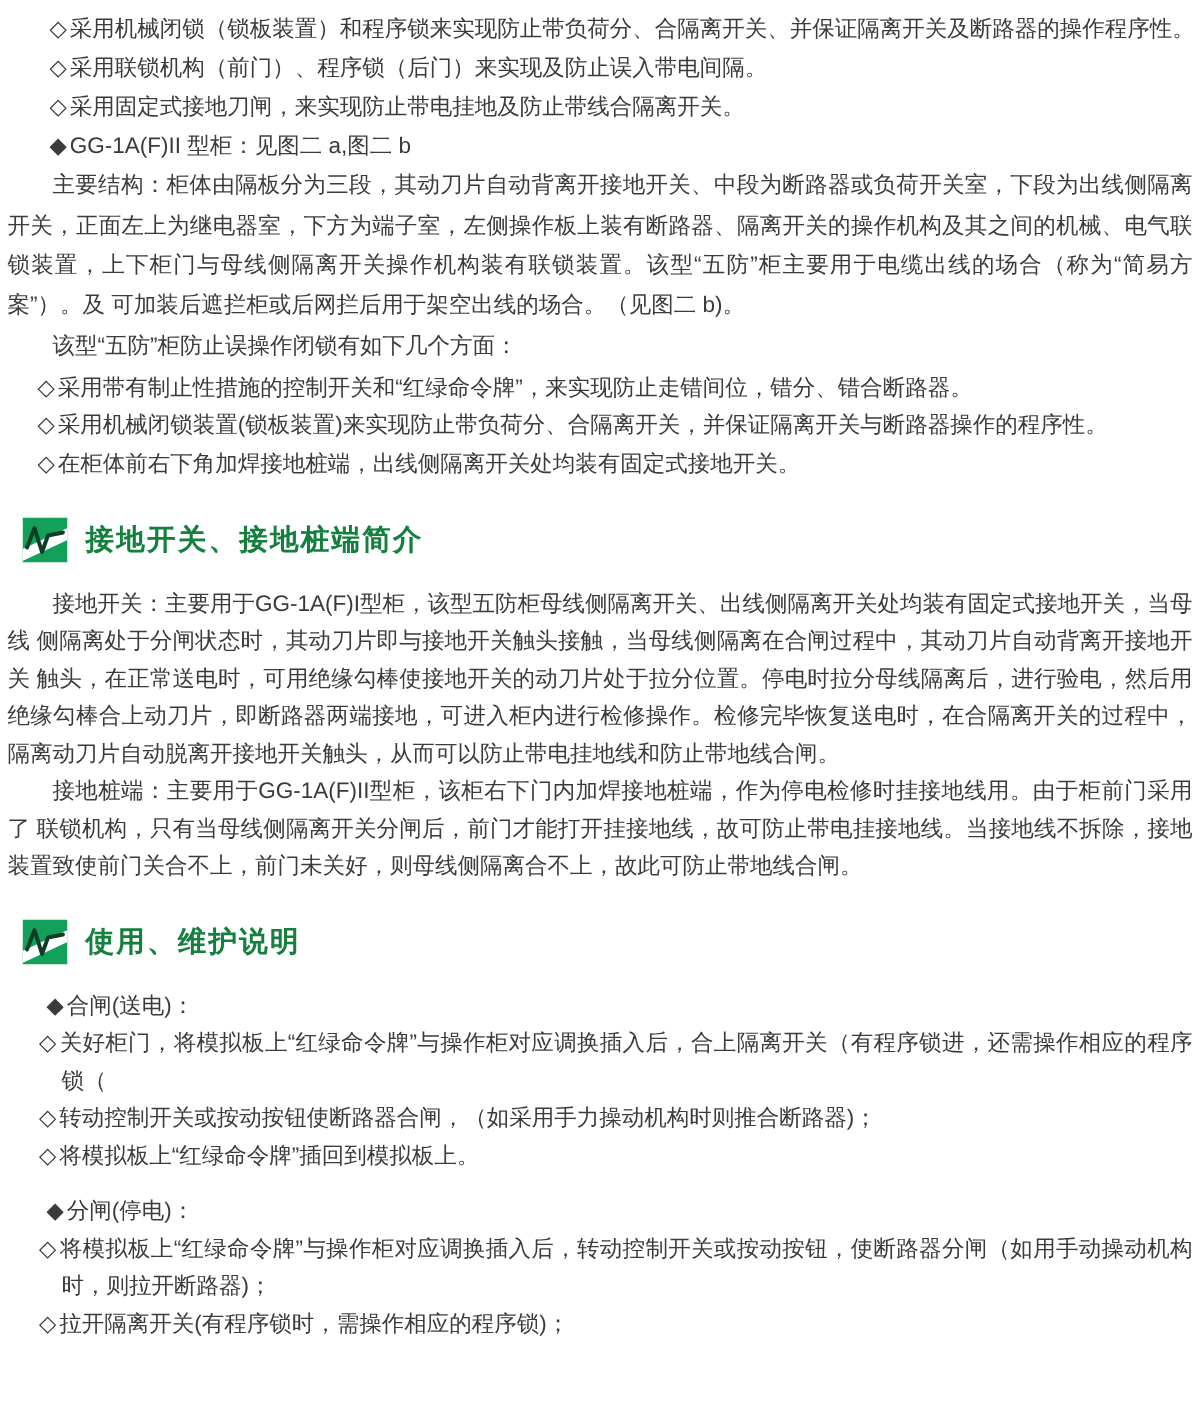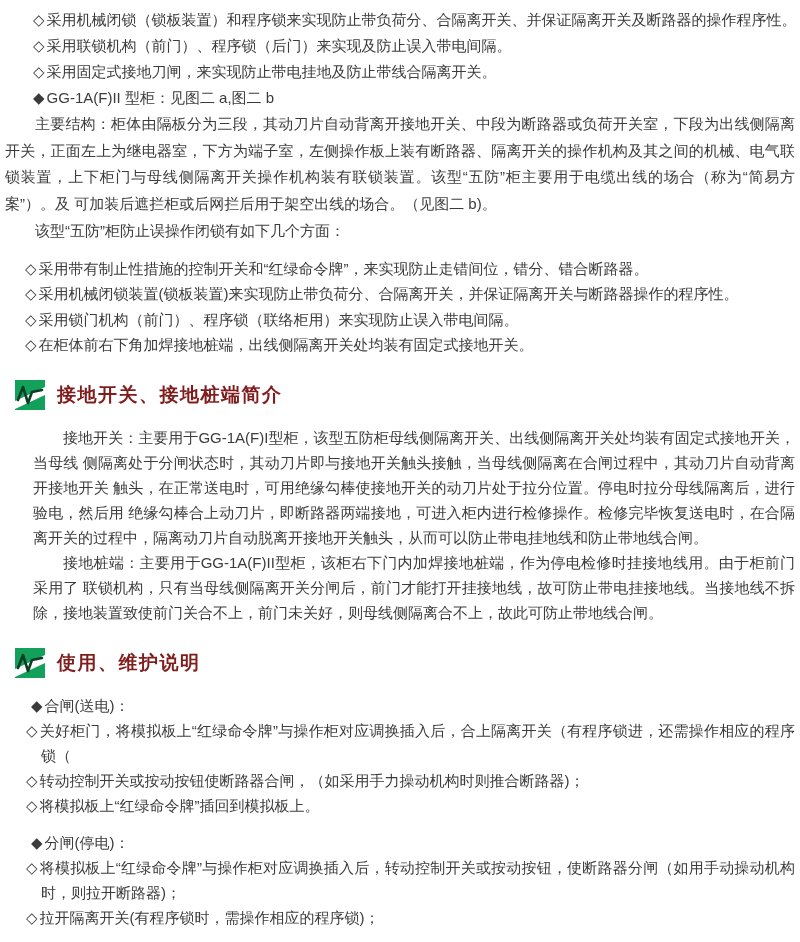--- a/index.html
+++ b/index.html
@@ -31,21 +31,21 @@
     text-align: justify;
     text-indent: 2em;
   }
   .lead-line {
     line-height: 26px;
     text-indent: 2em;
     margin-top: 1px;
   }
 
   
-  .fd-list { margin-top: 12px; }
+  .fd-list { margin-top: 2px; }
   .fd-list .item {
     line-height: 25.3px;
     padding-left: 20px;
     white-space: nowrap;
     overflow: hidden;
   }
 
   
   .section-header {
     display: flex;
@@ -56,25 +56,25 @@
   .section-header .icon-box {
     width: 30px;
     height: 30px;
     flex: 0 0 30px;
     margin-right: 12px;
   }
   .section-header h2 {
     margin: 0;
     font-size: 19px;
     font-weight: bold;
-    color: #7f1d1d;
+    color: #15803d;
     letter-spacing: 1.5px;
   }
 
-  .sec-body { margin-top: 14px; margin-left: 28px; }
+  .sec-body { margin-top: 14px; }
   .sec-body .para { line-height: 25px; }
 
   
   .usage-list { margin-top: 14px; }
   .usage-list .item {
     line-height: 25px;
     padding-left: 36px;
     text-indent: -15px;
     text-align: justify;
   }
@@ -92,21 +92,20 @@
     <div class="item"><span class="marker">◆</span><span>GG-1A(F)II 型柜：见图二 a,图二 b</span></div>
   </div>
 
   <p class="para">主要结构：柜体由隔板分为三段，其动刀片自动背离开接地开关、中段为断路器或负荷开关室，下段为出线侧隔离开关，正面左上为继电器室，下方为端子室，左侧操作板上装有断路器、隔离开关的操作机构及其之间的机械、电气联锁装置，上下柜门与母线侧隔离开关操作机构装有联锁装置。该型“五防”柜主要用于电缆出线的场合（称为“简易方案”）。及 可加装后遮拦柜或后网拦后用于架空出线的场合。（见图二 b)。</p>
 
   <div class="lead-line">该型“五防”柜防止误操作闭锁有如下几个方面：</div>
 
   <div class="fd-list">
     <div class="item"><span class="marker">◇</span><span>采用带有制止性措施的控制开关和“红绿命令牌”，来实现防止走错间位，错分、错合断路器。</span></div>
     <div class="item"><span class="marker">◇</span><span>采用机械闭锁装置(锁板装置)来实现防止带负荷分、合隔离开关，并保证隔离开关与断路器操作的程序性。</span></div>
-    <div class="item"><span class="marker">◇</span><span>采用锁门机构（前门）、程序锁（联络柜用）来实现防止误入带电间隔。</span></div>
     <div class="item"><span class="marker">◇</span><span>在柜体前右下角加焊接地桩端，出线侧隔离开关处均装有固定式接地开关。</span></div>
   </div>
 
   <div class="section-header">
     <span class="icon-box">
       <svg width="30" height="30" viewBox="0 0 30 30" aria-hidden="true">
         <rect x="0" y="0" width="30" height="30" fill="#12a05b"></rect>
         <polygon points="0,21 30,7 30,15 0,29" fill="#ffffff"></polygon>
         <polyline points="3,20 8,7 13,23 17,12 27,10" fill="none" stroke="#0d3d26" stroke-width="2.6" stroke-linejoin="round" stroke-linecap="round"></polyline>
       </svg>

